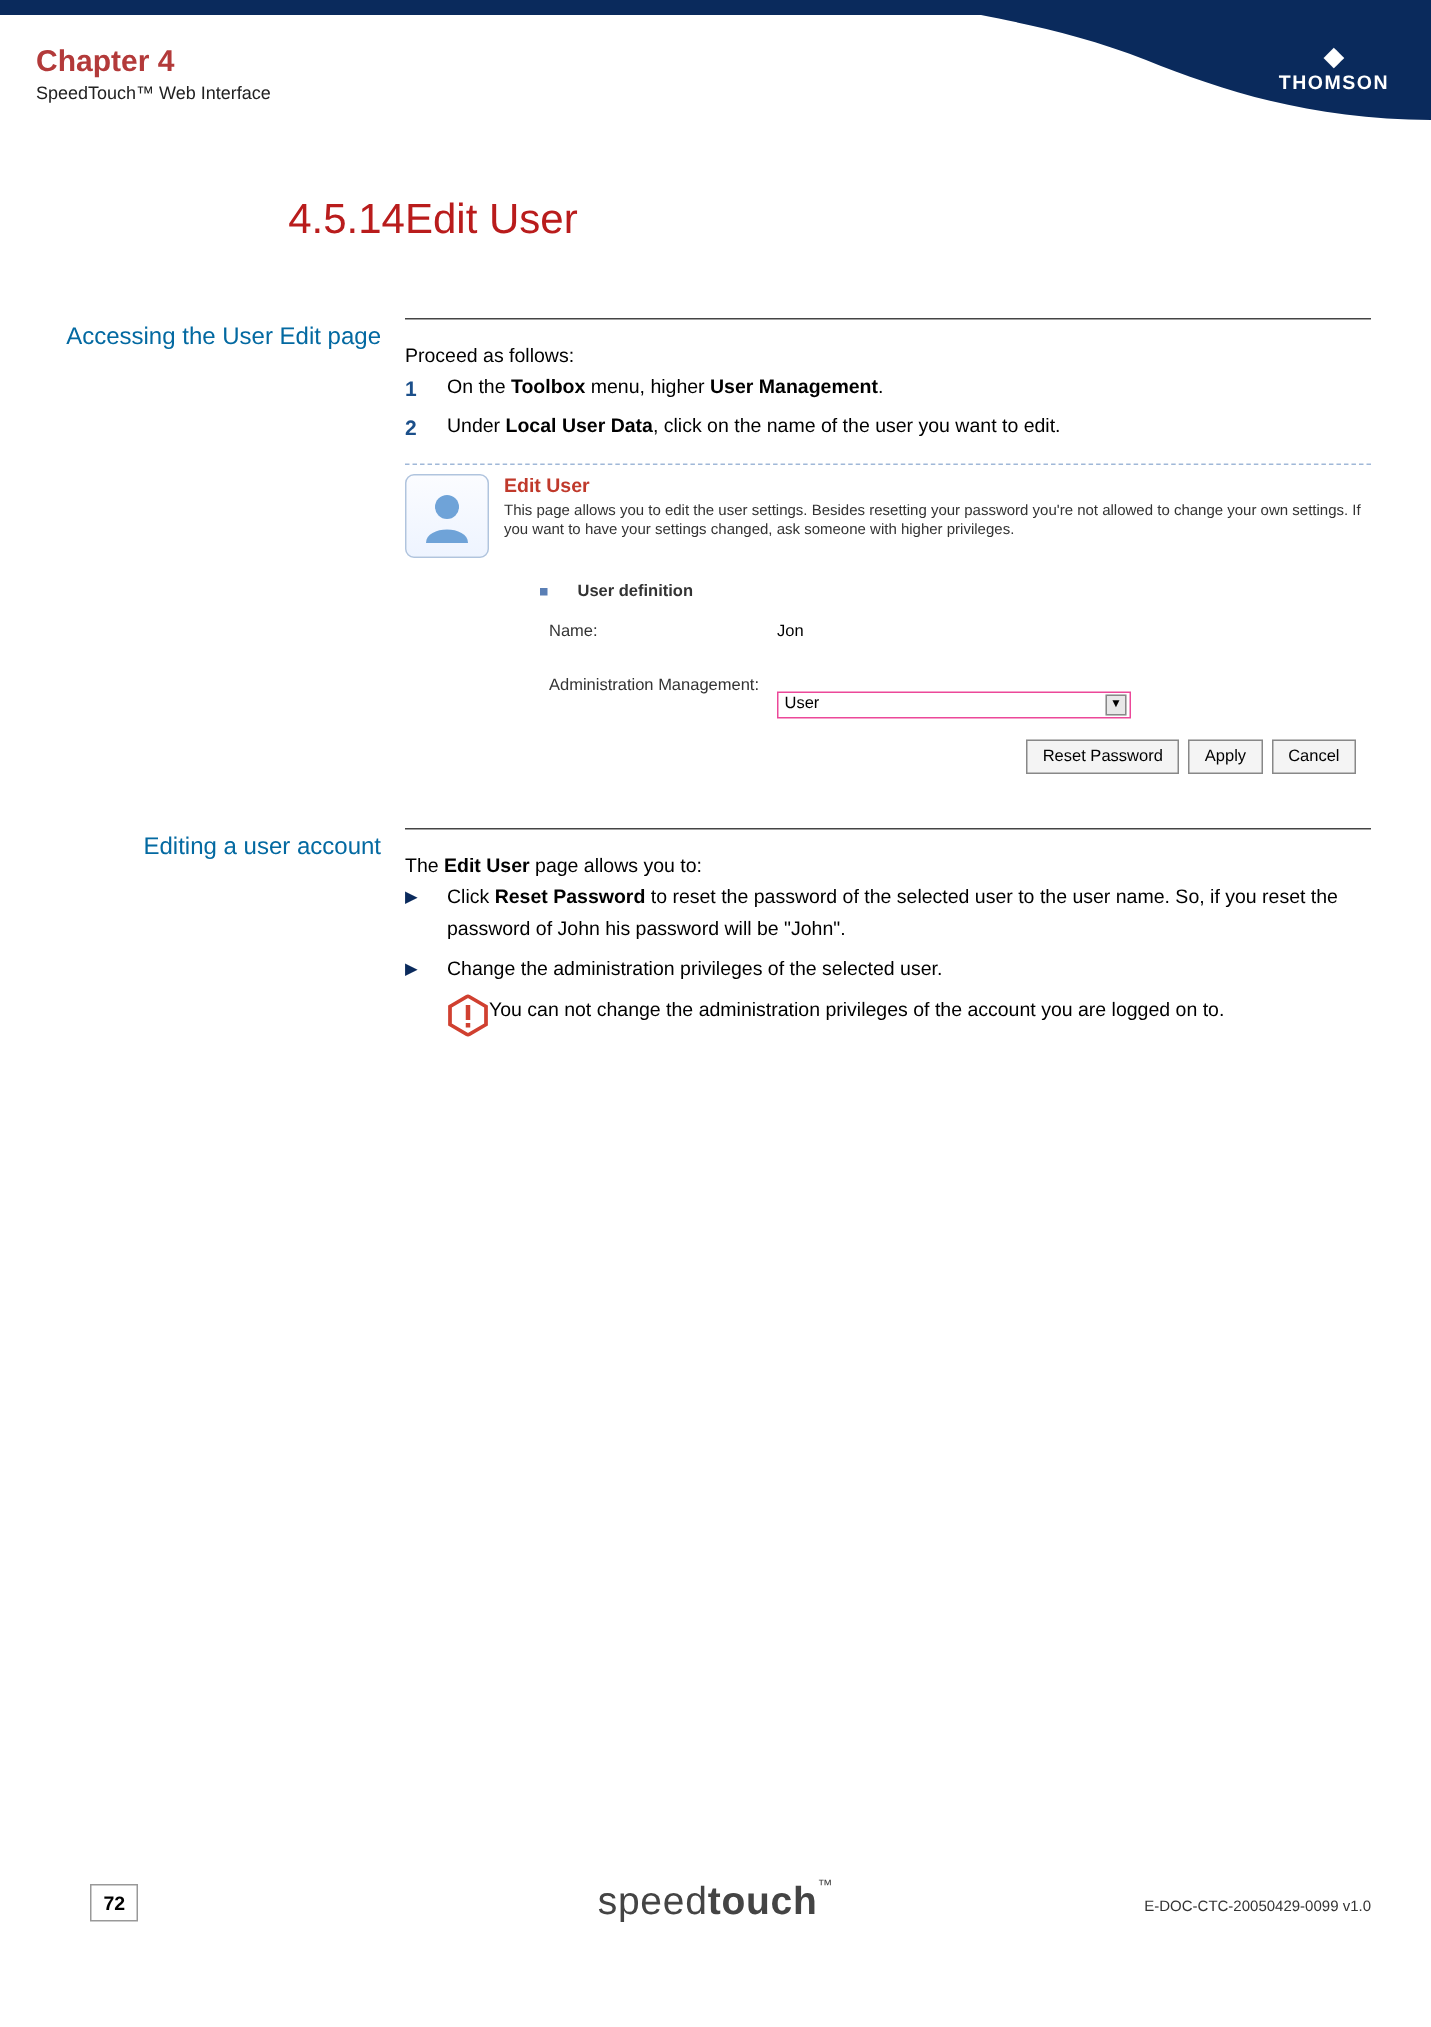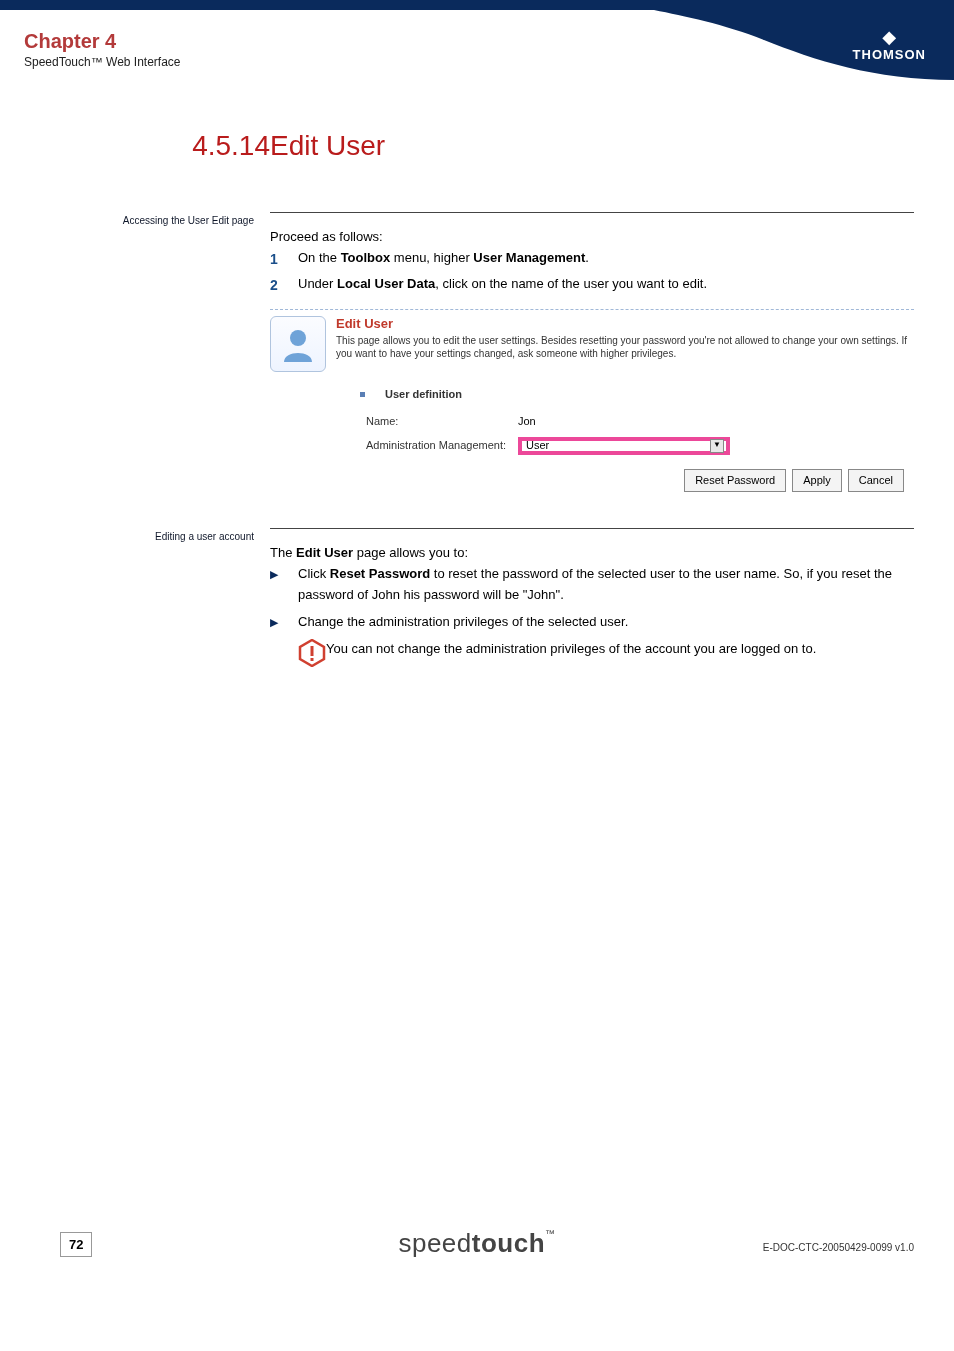--- a/index.html
+++ b/index.html
@@ -64,22 +64,22 @@
     margin-bottom: 50px;
   }
   .section-heading .num { width: 90px; text-align: right; }
   .row {
     display: flex;
     margin-bottom: 30px;
   }
   .row-aside {
     width: 230px;
     text-align: right;
-    color: #0f172a;
-    font-size: 10px;
+    color: #0369a1;
+    font-size: 16px;
     font-family: "Trebuchet MS", Verdana, sans-serif;
     padding-right: 16px;
     padding-top: 2px;
     line-height: 1.4;
   }
   .row-body {
     flex: 1;
     font-size: 13px;
     line-height: 1.6;
   }
@@ -136,29 +136,30 @@
     gap: 20px;
     font-weight: bold;
     color: #333;
     margin-bottom: 6px;
   }
   .userdef-head .sq { width:5px; height:5px; background:#5a7fb5; }
   .userdef table { width: 100%; font-size:11px; }
   .userdef td { padding: 2px 4px; }
   .userdef td.lbl { width: 150px; color:#333; }
   .select-mock {
-    border: 4px solid #ec4899;
+    border: 1px solid #ec4899;
     height: 18px;
-    width: 212px;
+    width: 236px;
     display: inline-flex;
     align-items: center;
     justify-content: space-between;
     padding: 0 2px 0 4px;
     font-size: 11px;
     background:#fff;
+    margin-top:24px;
   }
   .select-mock .arrow {
     width: 14px; height: 14px;
     background:#e8e8e8;
     border:1px solid #888;
     display:flex;align-items:center;justify-content:center;
     font-size:8px;
   }
   .btn-row {
     display:flex; justify-content:flex-end; gap:6px;

